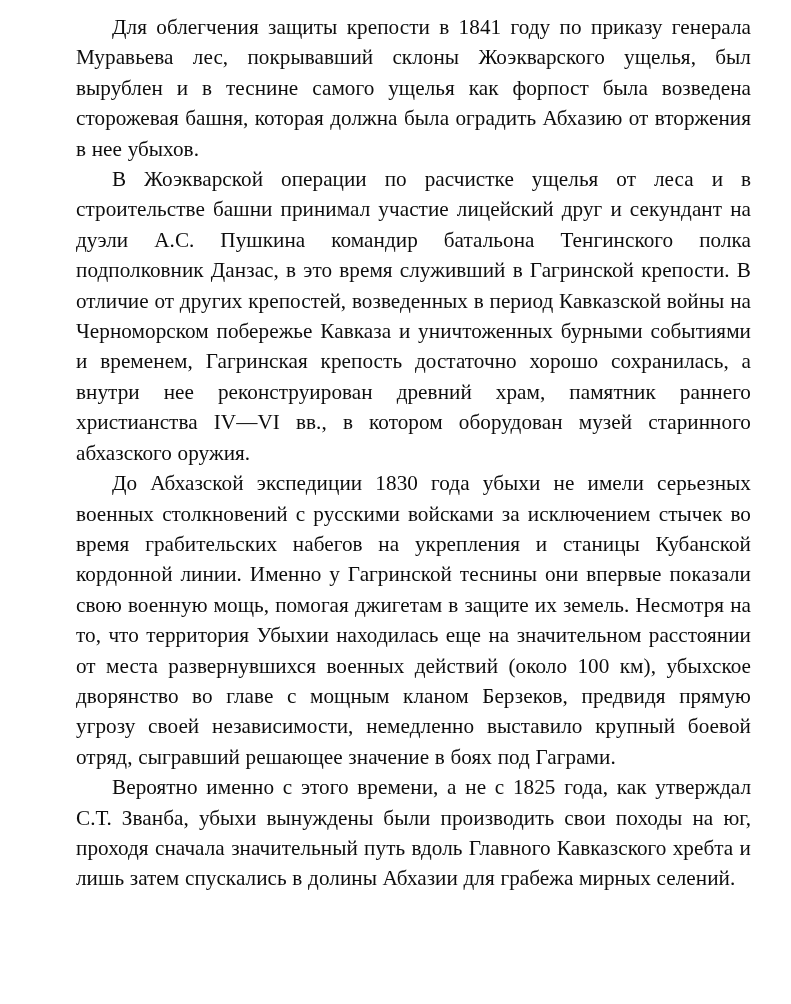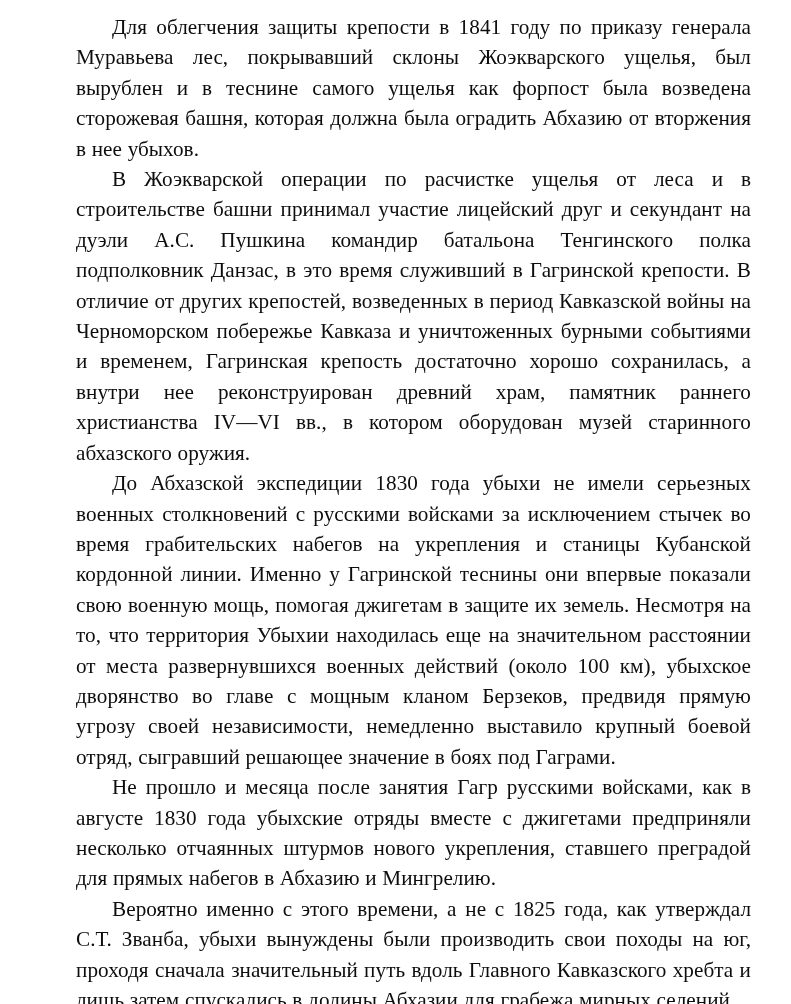--- a/index.html
+++ b/index.html
@@ -35,17 +35,16 @@
   }
 </style>
 </head>
 <body>
 
 <div class="page">
   <div class="body-text">
     <p class="para">Для облегчения защиты крепости в 1841 году по приказу генерала Муравьева лес, покрывавший склоны Жоэкварского ущелья, был вырублен и в теснине самого ущелья как форпост была возведена сторожевая башня, которая должна была оградить Абхазию от вторжения в нее убыхов.</p>
     <p class="para">В Жоэкварской операции по расчистке ущелья от леса и в строительстве башни принимал участие лицейский друг и секундант на дуэли А.С. Пушкина командир батальона Тенгинского полка подполковник Данзас, в это время служивший в Гагринской крепости. В отличие от других крепостей, возведенных в период Кавказской войны на Черноморском побережье Кавказа и уничтоженных бурными событиями и временем, Гагринская крепость достаточно хорошо сохранилась, а внутри нее реконструирован древний храм, памятник раннего христианства IV—VI вв., в котором оборудован музей старинного абхазского оружия.</p>
     <p class="para">До Абхазской экспедиции 1830 года убыхи не имели серьезных военных столкновений с русскими войсками за исключением стычек во время грабительских набегов на укрепления и станицы Кубанской кордонной линии. Именно у Гагринской теснины они впервые показали свою военную мощь, помогая джигетам в защите их земель. Несмотря на то, что территория Убыхии находилась еще на значительном расстоянии от места развернувшихся военных действий (около 100 км), убыхское дворянство во главе с мощным кланом Берзеков, предвидя прямую угрозу своей независимости, немедленно выставило крупный боевой отряд, сыгравший решающее значение в боях под Гаграми.</p>
-    <p class="para">Не прошло и месяца после занятия Гагр русскими войсками, как в августе 1830 года убыхские отряды вместе с джигетами предприняли несколько отчаянных штурмов нового укрепления, ставшего преградой для прямых набегов в Абхазию и Мингрелию.</p>
     <p class="para">Вероятно именно с этого времени, а не с 1825 года, как утверждал С.Т. Званба, убыхи вынуждены были производить свои походы на юг, проходя сначала значительный путь вдоль Главного Кавказского хребта и лишь затем спускались в долины Абхазии для грабежа мирных селений.</p>
 
   </div>
 </div>
 
 </body></html>

